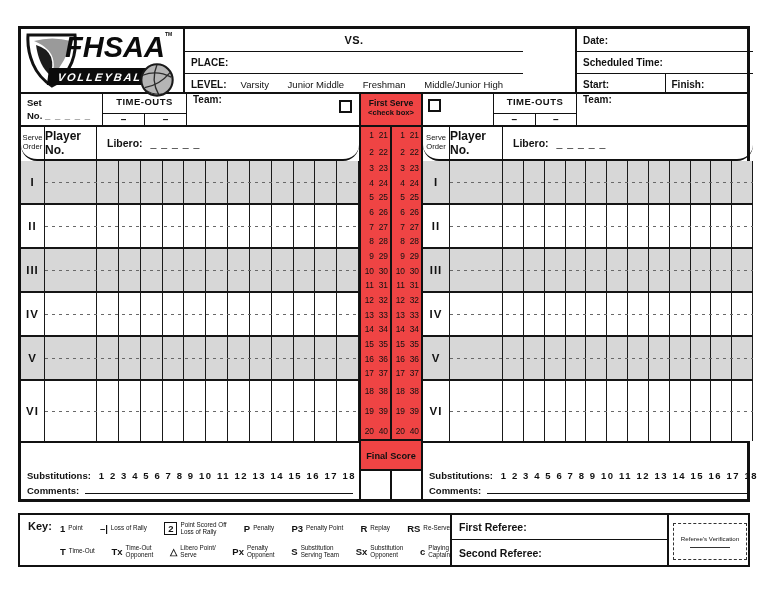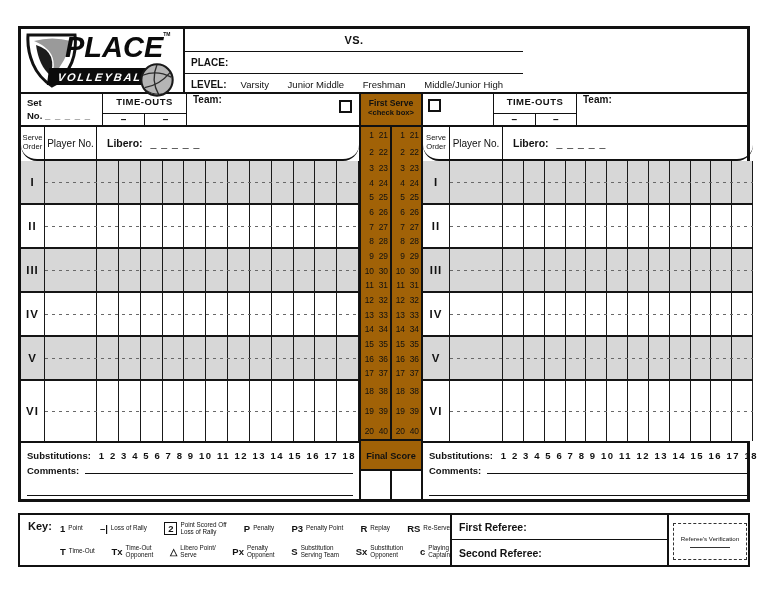--- a/index.html
+++ b/index.html
@@ -47,21 +47,21 @@
   .cb-l { position:absolute; right:7px; top:6px; }
   .cbcell { position:absolute; left:402px; top:0; width:70px; height:100%; }
   .cb-r { position:absolute; left:5px; top:5px; }
 
   
   .lib-seg { position:absolute; top:98px; height:34px; border-bottom:2px solid #111;border-radius:16px; }
   .lib-left { left:0; width:338px; } .lib-right { left:402px; width:330px; }
   .lib-seg { display:flex; }
   .so-hdr { display:flex; align-items:center; justify-content:center; text-align:center; font-size:7.6px; line-height:1.15; border-right:1.7px solid #111; white-space:pre-line; }
   .lib-left .so-hdr { width:24px; } .lib-right .so-hdr { width:27px; }
-  .pn-hdr { display:flex; align-items:center; justify-content:center; font-size:10px; border-right:1.7px solid #111; }
+  .pn-hdr { display:flex; align-items:center; justify-content:center; font-size:12px; border-right:1.7px solid #111;font-weight:bold; }
   .lib-left .pn-hdr { width:52px; } .lib-right .pn-hdr { width:53px; }
   .lib-cell { flex:1; display:flex; align-items:center; padding-left:10px; font-size:10.5px; }
   .lib-cell b { font-weight:bold; margin-right:8px; }
 
   
   .rows { position:absolute; top:132px; }
   .rows-left { left:0; width:338px; } .rows-right { left:402px; width:330px; }
   .srow { position:relative; display:grid; height:44px; border-bottom:2px solid #151515; }
   .rows-left .srow { grid-template-columns:24px 52px repeat(12,1fr); }
   .rows-right .srow { grid-template-columns:27px 53px repeat(12,1fr); }
@@ -69,21 +69,21 @@
   .srow.odd { background:#d7d7d7; } .srow.even { background:#fff; }
   .srow.tall { border-bottom:none; }
   .cell { border-right:1.6px solid #1a1a1a; }
   .srow > .cell:last-of-type { border-right:none; }
   .cell.so { display:flex; align-items:center; justify-content:center; font-weight:bold; font-size:11.5px; letter-spacing:1px; }
   .dashline { position:absolute; top:50%; right:0; height:1px;
               background:repeating-linear-gradient(90deg,#686868 0 3px,transparent 3px 7px); }
   .rows-left .dashline { left:24px; } .rows-right .dashline { left:27px; }
 
   
-  .mid-col { position:absolute; left:338px; top:65px; width:64px; bottom:0; border-left:2.5px solid #111; border-right:2.5px solid #111; background:#a16207; z-index:3; }
+  .mid-col { position:absolute; left:338px; top:65px; width:64px; bottom:0; border-left:2.5px solid #111; border-right:2.5px solid #111; background:#ef4444; z-index:3; }
   .fs-cell { position:absolute; left:0; top:0; width:100%; height:33px; border-bottom:2px solid #111; text-align:center; padding-top:4px; }
   .fs-t { font-weight:bold; font-size:8.6px; display:block; }
   .fs-s { font-weight:bold; font-size:7.6px; display:block; }
   .zones { position:absolute; left:0; top:33px; width:100%; height:314px; border-bottom:2.5px solid #111; }
   .zone { display:flex; width:100%; }
   .z0 { height:34px; } .z1,.z2,.z3,.z4,.z5 { height:44px; } .z6 { height:60px; }
   .numcol { flex:1; display:flex; flex-direction:column; justify-content:space-around; }
   .numcol.rightc { border-left:2.2px solid #111; }
   .numline { display:flex; justify-content:center; gap:3px; font-size:8.4px; line-height:1; }
   .numline span { width:11px; text-align:right; }
@@ -91,21 +91,21 @@
   .final-boxes { position:absolute; left:0; top:375px; bottom:0; width:100%; border-top:2px solid #111; display:flex; }
   .fsbox { flex:1; background:#fff; }
   .fsbox:first-child { border-right:2px solid #111; }
 
   
   .sub-band { position:absolute; left:0; right:0; top:412px; bottom:0; border-top:2.5px solid #111; }
   .subbox { position:absolute; top:0; bottom:0; padding:5px 6px 4px 6px; }
   .sub-l { left:0; width:338px; } .sub-r { left:402px; width:330px; }
   .subline { display:flex; align-items:baseline; margin-top:2px; }
   .sublab { font-weight:bold; font-size:9.5px; white-space:nowrap; }
-  .subnums { font-weight:bold; font-size:9.5px; margin-left:8px; letter-spacing:1.6px; white-space:nowrap; }
+  .subnums { font-weight:bold; font-size:9.5px; margin-left:8px; letter-spacing:1.6px; white-space:nowrap;margin-top:20px; }
   .cmline { flex:1; border-bottom:1.4px solid #111; height:11px; margin-left:6px; }
   .fullline { border-bottom:1.4px solid #111; height:16px; margin-top:4px; }
 
   
   .key-box { position:absolute; left:18px; top:513px; width:732px; height:54px; border:2.5px solid #111; background:#fff; }
   .key-lab { position:absolute; left:8px; top:5px; font-weight:bold; font-size:11px; }
   .keyrows { position:absolute; left:40px; top:0; width:390px; height:100%; display:flex; flex-direction:column; justify-content:space-around; padding:2px 0; }
   .keyrow { display:flex; align-items:center; justify-content:space-between; }
   .kentry { display:flex; align-items:center; }
   .ksym { font-weight:bold; font-size:9.5px; margin-right:3px; white-space:nowrap; }
@@ -126,21 +126,21 @@
 
 <div class="main">
 
   <div class="header-band">
     <div class="logo-cell">
       <svg class="shield" viewBox="0 0 52 56">
         <path d="M2 3 H49 Q51 22 43 36 Q35 50 26 54 Q13 46 7 32 Q1 18 2 3 Z" fill="#fff" stroke="#111" stroke-width="3"></path>
         <path d="M8 9 Q26 4 45 9 Q41 28 26 45 Q31 27 22 18 Q16 12 8 9 Z" fill="#9a9a9a"></path>
         <path d="M10 13 Q21 16 25 25 Q28 34 24 43 Q13 34 10 13 Z" fill="#1c1c1c"></path>
       </svg>
-      <div class="brand"><span>PLACE</span><span class="tm">TM</span></div>
+      <div class="brand"><span>FHSAA</span><span class="tm">TM</span></div>
       <div class="banner">
           <span>VOLLEYBALL</span>
         </div>
       <svg class="ball" viewBox="0 0 40 40">
         <circle cx="20" cy="20" r="16.5" fill="#b5b5b5" stroke="#1a1a1a" stroke-width="2.2"></circle>
         <path d="M5 15 Q20 9 35 17" fill="none" stroke="#2c2c2c" stroke-width="1.4"></path>
         <path d="M20 4 Q13 20 22 36" fill="none" stroke="#2c2c2c" stroke-width="1.4"></path>
         <path d="M7 28 Q22 26 34 12" fill="none" stroke="#2c2c2c" stroke-width="1.4"></path>
         <path d="M8 30 Q16 38 28 34 Q16 36 8 30 Z" fill="#1a1a1a"></path>
       </svg>
@@ -155,20 +155,36 @@
         <span class="lab">LEVEL:</span>
         <span class="levels">
           <span>Varsity</span>
           <span>Junior Middle</span>
           <span>Freshman</span>
           <span>Middle/Junior High</span>
         </span>
       </div>
     </div>
 
+    <div class="hdr-right">
+      <div class="hrow r1 b">
+          <span class="lab">Date:</span>
+        </div>
+      <div class="hrow r2 b">
+          <span class="lab">Scheduled Time:</span>
+        </div>
+      <div class="hrow r3">
+        <span class="sf-cell">
+            <span class="lab">Start:</span>
+          </span>
+        <span class="sf-cell fin">
+            <span class="lab">Finish:</span>
+          </span>
+      </div>
+    </div>
   </div>
 
   <div class="team-band">
     <div class="setno">
       <span>Set</span><br>
       <span>No.</span>
       <span class="blank">_ _ _ _ _</span>
     </div>
     <div class="tos tos-l">
       <div class="tos-hdr">TIME-OUTS</div>

